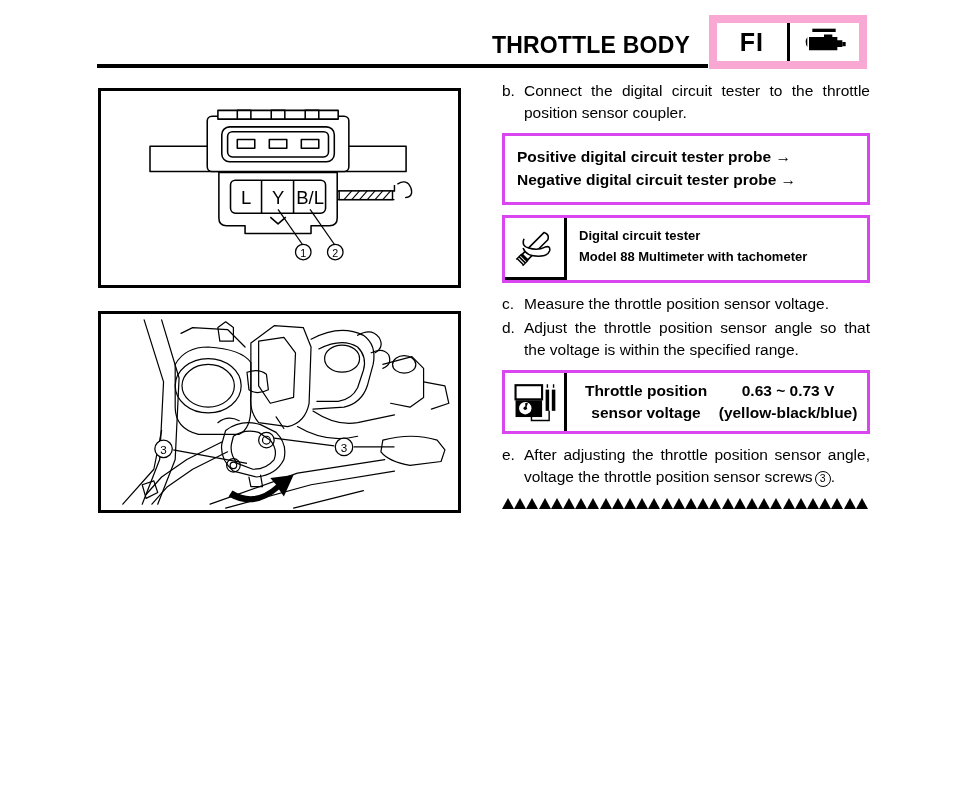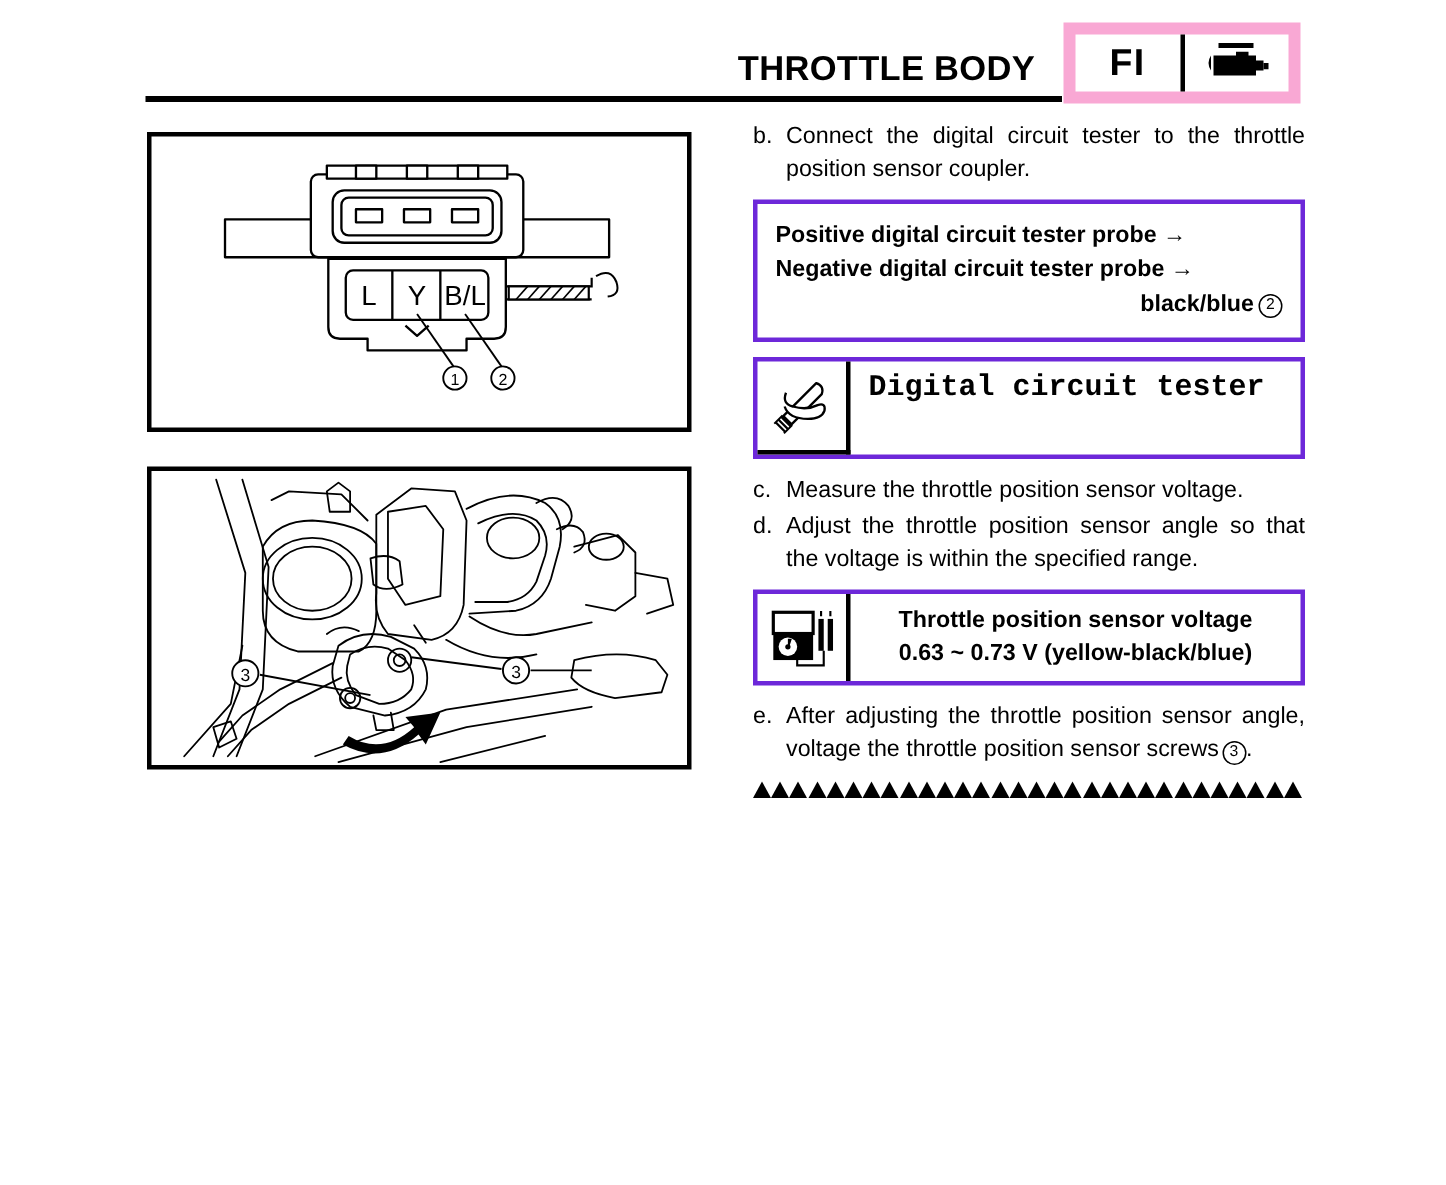--- a/index.html
+++ b/index.html
@@ -43,21 +43,21 @@
   
   .col{position:absolute;left:502px;top:80px;width:368px;}
   .step{
     display:flex;font-size:15.5px;line-height:22px;
     margin-bottom:2px;
   }
   .step .lbl{width:22px;flex:0 0 22px;}
   .step .txt{flex:1;text-align:justify;}
 
   .specbox{
-    border:3px solid #6d28d9;box-sizing:border-box;
+    border:3px solid #d946ef;box-sizing:border-box;
     background:#fff;margin:9px 0 10px 0;
   }
   .specbox.plain{padding:9px 12px 11px 12px;}
   .spec-line{
     font-size:15.5px;font-weight:bold;line-height:23px;
   }
   .spec-line.right{text-align:right;}
   .circnum{
     display:inline-block;width:14px;height:14px;line-height:13px;
     border:1.3px solid #000;border-radius:50%;
@@ -68,24 +68,24 @@
 
   
   .iconbox{display:flex;align-items:stretch;}
   .iconcell{
     flex:0 0 62px;border-right:3px solid #000;
     display:flex;align-items:center;justify-content:center;
     box-sizing:border-box;
   }
   .iconcell.tool{align-self:flex-start;height:62px;border-bottom:3px solid #000;}
   .iconbody{flex:1;padding:7px 10px 9px 12px;box-sizing:border-box;}
-  .tool-line{font-size:20px;font-weight:bold;line-height:21px;font-family:Liberation Mono, monospace;}
+  .tool-line{font-size:13px;font-weight:bold;line-height:21px;}
   .tool-line.ind{padding-left:15px;}
   .volt-body{
-    flex:1;display:flex;flex-direction:column;justify-content:center;
+    flex:1;display:flex;flex-direction:row;justify-content:center;
     padding:7px 8px;box-sizing:border-box;text-align:center;
   }
   .volt-line{font-size:15.5px;font-weight:bold;line-height:22px;}
 
   .tri-row{
     margin-top:10px;display:flex;justify-content:space-between;
     width:366px;
   }
   .tri{
     width:0;height:0;border-left:6px solid transparent;
@@ -248,23 +248,20 @@
   <div class="col">
 
     <div class="step">
       <div class="lbl">b.</div>
       <div class="txt">Connect the digital circuit tester to the throttle position sensor coupler.</div>
     </div>
 
     <div class="specbox plain">
       <div class="spec-line">Positive digital circuit tester probe →</div>
       <div class="spec-line">Negative digital circuit tester probe →</div>
-      <div class="spec-line right">
-        <span>black/blue</span><span class="circnum">2</span>
-      </div>
     </div>
 
     <div class="specbox iconbox">
       <div class="iconcell tool">
         <svg viewBox="0 0 48 48" width="44" height="44" aria-hidden="true">
           <g fill="none" stroke="#000" stroke-width="1.7" stroke-linejoin="round">
             <path d="M34 7 Q40 9 38 15 L16 37 L10 31 Z" fill="#fff"></path>
             <path d="M12 14 Q9 22 17 24 Q27 27 35 23 Q41 21 40 27 Q38 33 28 33 Q14 33 11 24" fill="#fff"></path>
           </g>
           <g stroke="#000" stroke-width="1.5">
@@ -275,20 +272,21 @@
           </g>
           <g stroke="#fff" stroke-width="1.1">
             <line x1="6" y1="35" x2="12" y2="41"></line>
             <line x1="8" y1="33" x2="14" y2="39"></line>
             <line x1="4" y1="37" x2="10" y2="43"></line>
           </g>
         </svg>
       </div>
       <div class="iconbody">
         <div class="tool-line">Digital circuit tester</div>
+        <div class="tool-line">Model 88 Multimeter with tachometer</div>
       </div>
     </div>
 
     <div class="step">
       <div class="lbl">c.</div>
       <div class="txt">Measure the throttle position sensor voltage.</div>
     </div>
 
     <div class="step">
       <div class="lbl">d.</div>

